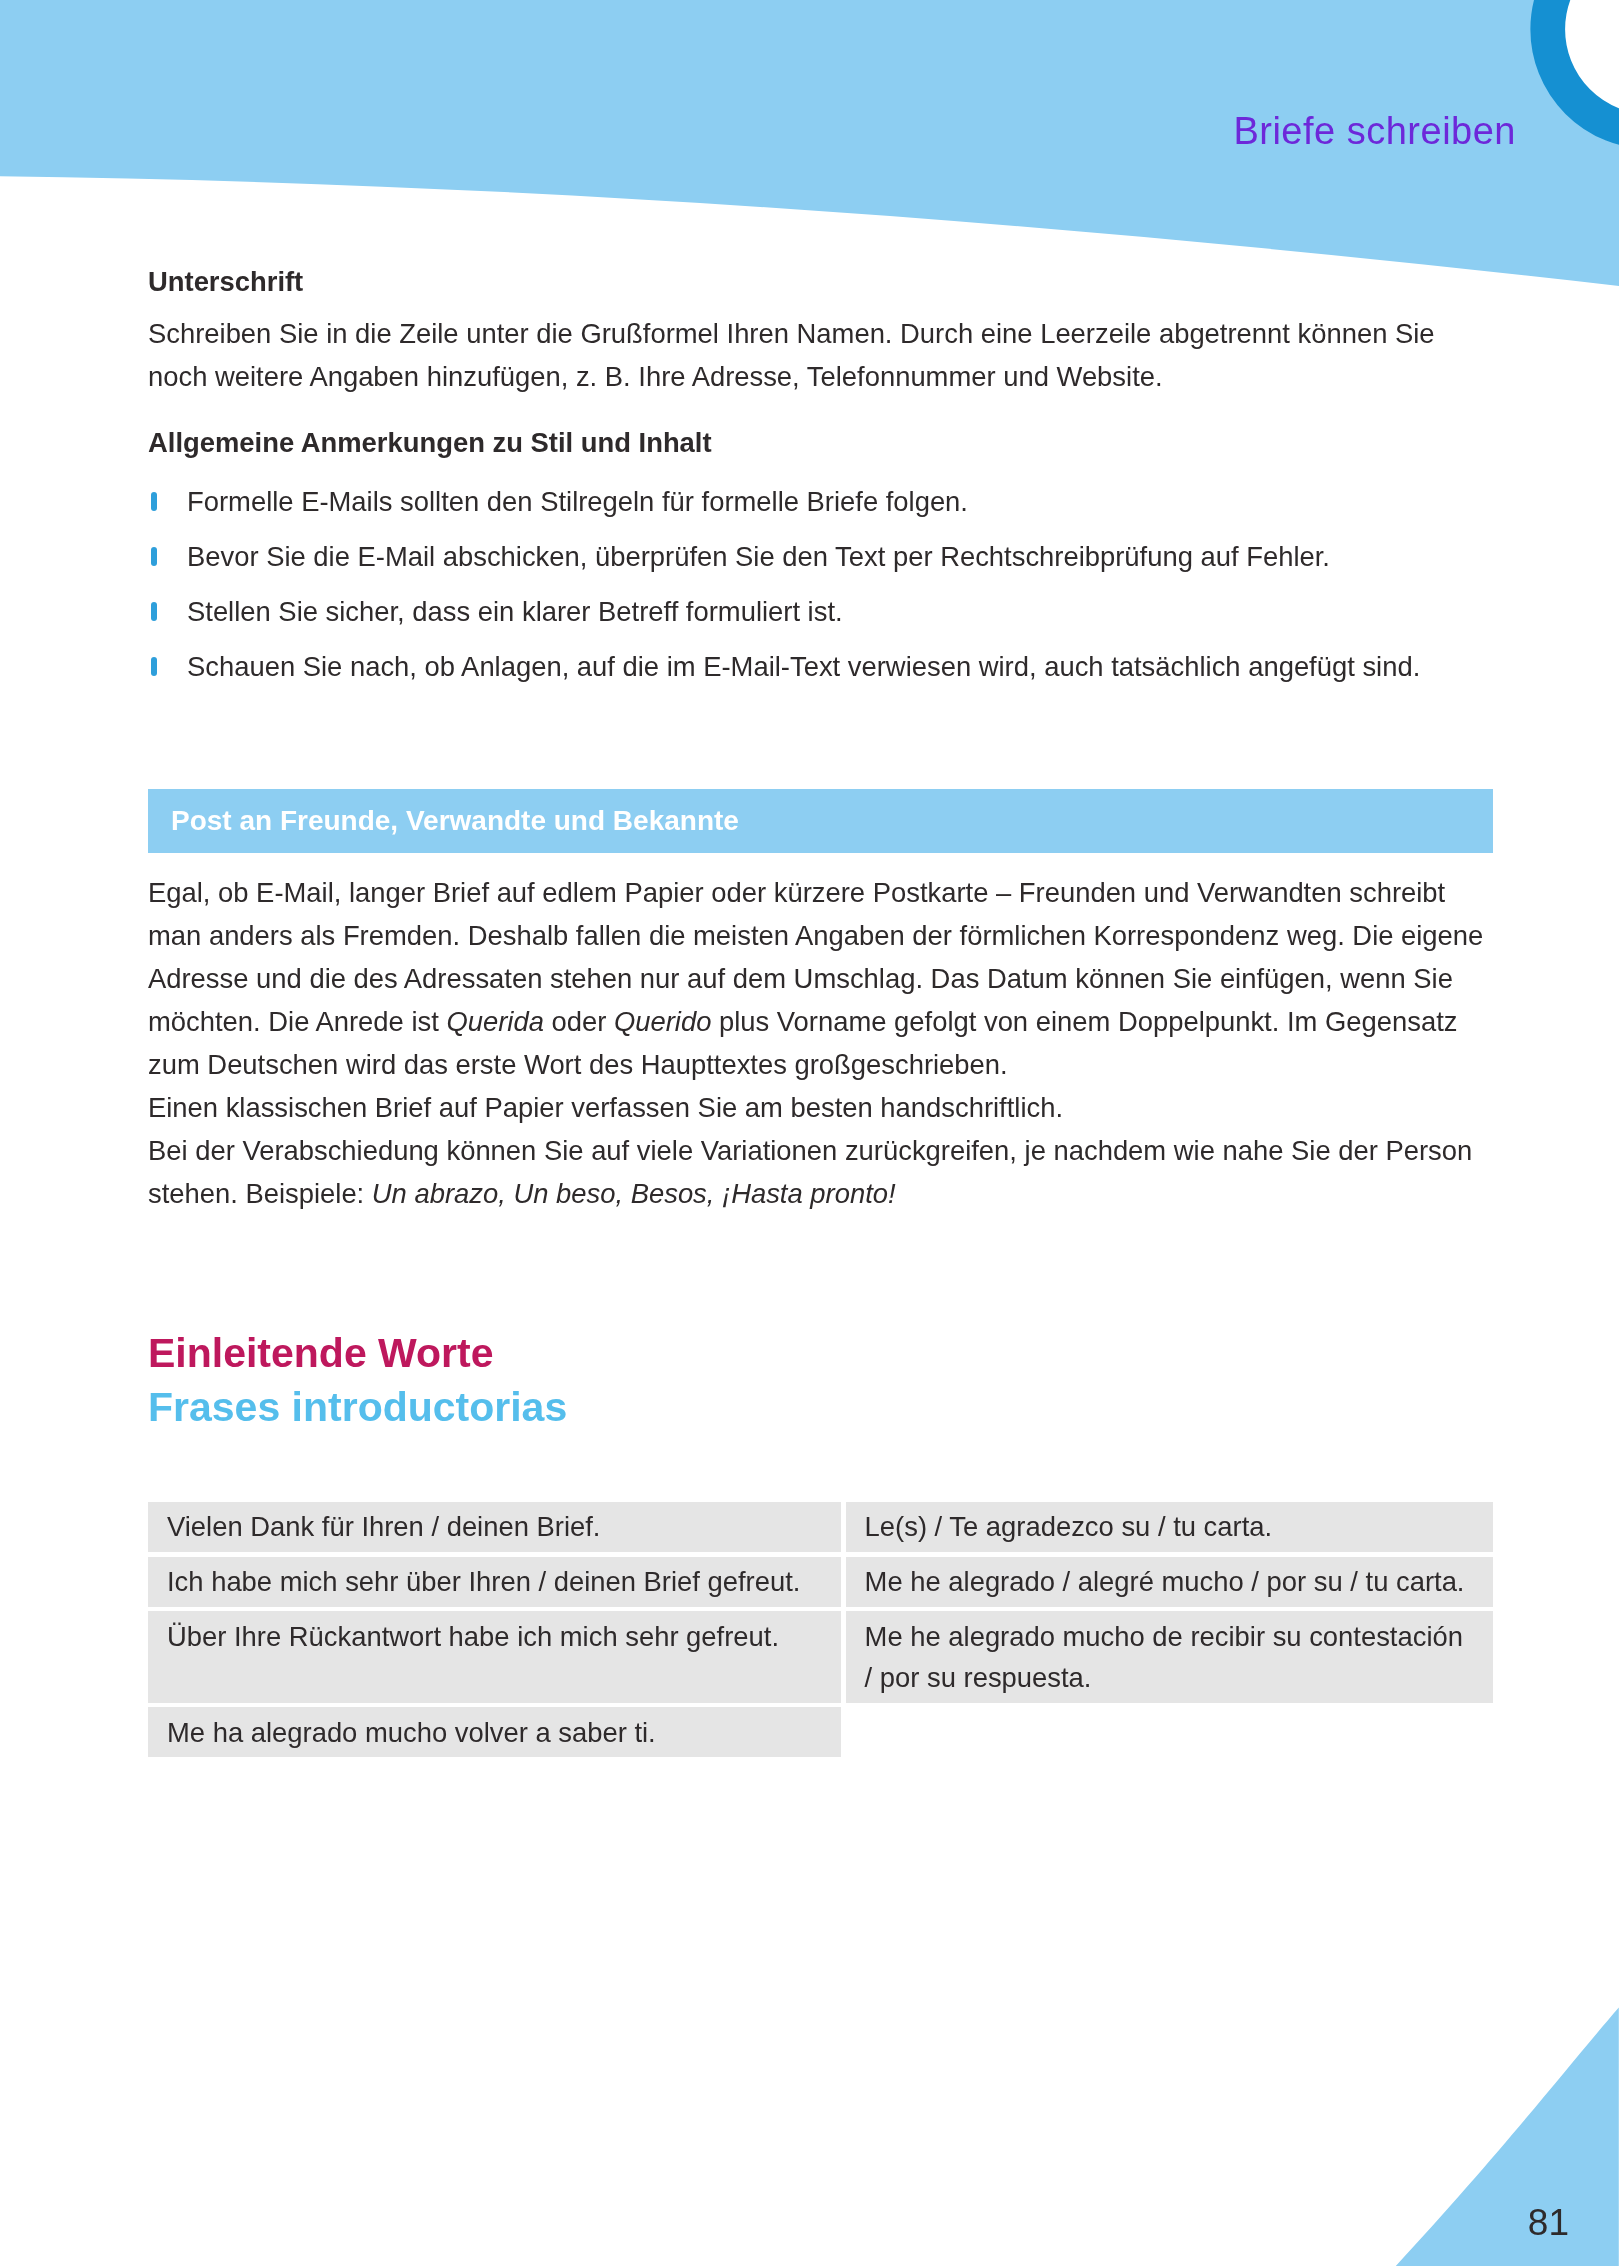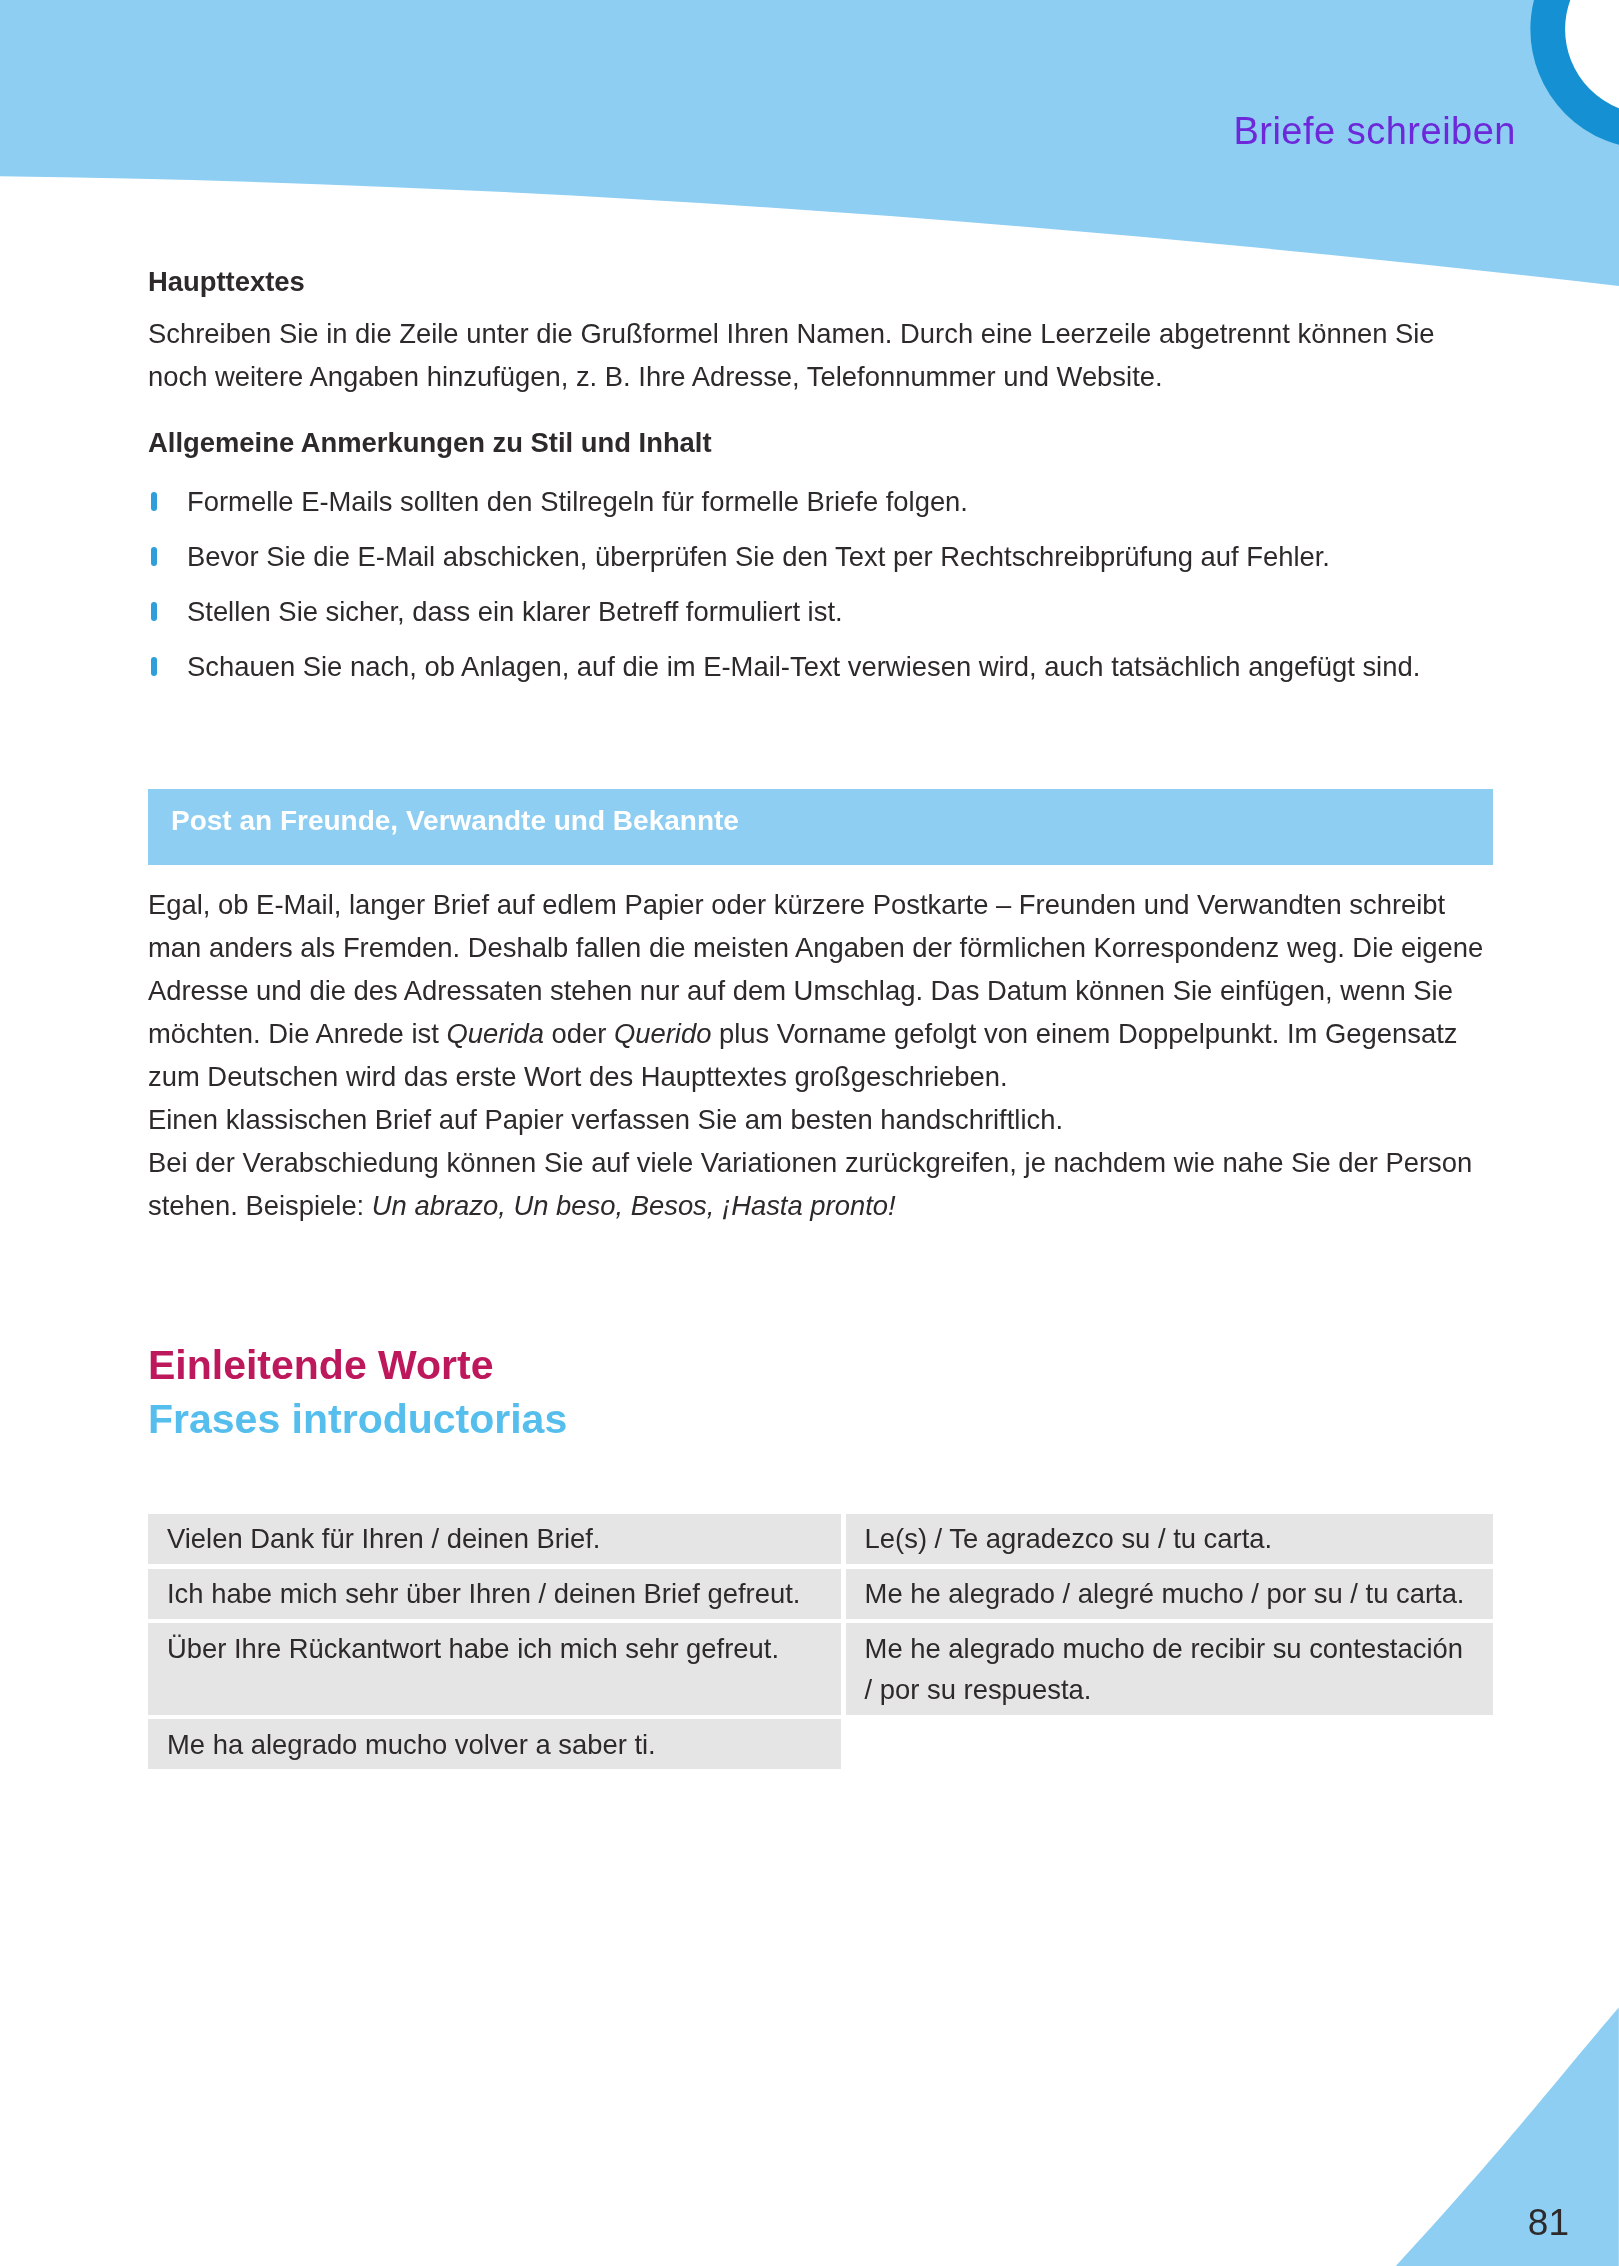--- a/index.html
+++ b/index.html
@@ -74,21 +74,21 @@
     top: 12.8px;
     width: 6.4px;
     height: 19px;
     border-radius: 3.7px;
     background: #2E9FDB;
   }
 
   .section-banner {
     margin-top: 101px;
     width: 1345px;
-    height: 76px;
+    height: 64px;
     background: #8DCEF2;
   }
   .section-banner span {
     display: block;
     padding-left: 23px;
     font-size: 28px;
     line-height: 64px;
     font-weight: bold;
     color: #ffffff;
   }
@@ -131,21 +131,21 @@
 <div class="page">
 
   <svg class="header-wave-svg" width="1619" height="286" viewBox="0 0 1772 313">
     <path d="M0,0 H1772 V313 C1180,245 590,200 0,193 Z" fill="#8DCEF2"></path>
     <circle cx="1806" cy="32" r="112" fill="#ffffff" stroke="#1590D2" stroke-width="38"></circle>
   </svg>
   <div class="chapter-title">Briefe schreiben</div>
 
   <div class="content">
 
-    <div id="h-unterschrift" class="subheading">Haupttextes</div>
+    <div id="h-unterschrift" class="subheading">Unterschrift</div>
     <p id="p-unterschrift" class="body-text">Schreiben Sie in die Zeile unter die Grußformel Ihren Namen. Durch eine Leerzeile abgetrennt können Sie noch weitere Angaben hinzufügen, z. B. Ihre Adresse, Telefonnummer und Website.</p>
 
     <div id="h-anmerkungen" class="subheading">Allgemeine Anmerkungen zu Stil und Inhalt</div>
 
     <ul class="notes">
       <li>
         <span class="bullet-mark"></span>
         <span>Formelle E-Mails sollten den Stilregeln für formelle Briefe folgen.</span>
       </li>
       <li>

